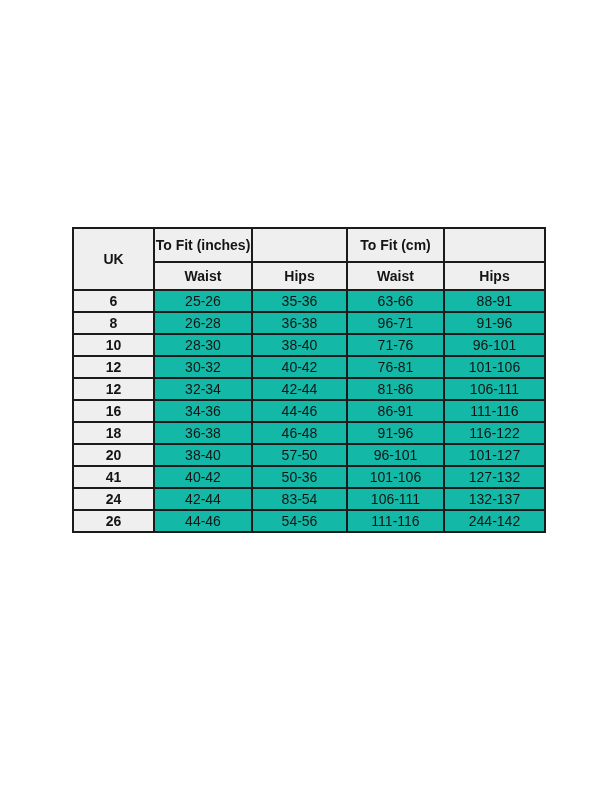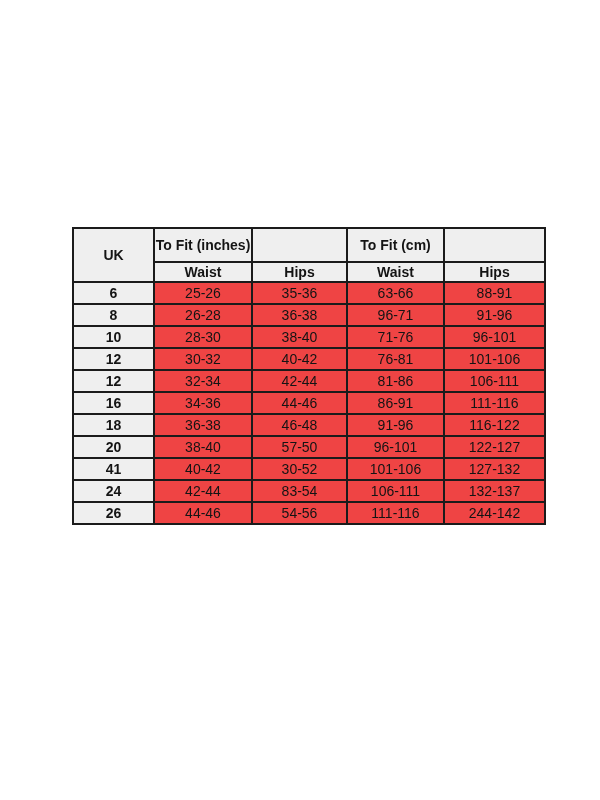--- a/index.html
+++ b/index.html
@@ -31,25 +31,25 @@
     font-size: 14px;
     line-height: 1;
     overflow: hidden;
     white-space: nowrap;
   }
   .size-chart th {
     background: #efefef;
     font-weight: bold;
   }
   .size-chart td {
-    background: #ef4444;
+    background: #14b8a6;
     font-weight: normal;
   }
   .size-chart thead tr.group-row  { height: 34px; }
-  .size-chart thead tr.sub-row    { height: 20px; }
+  .size-chart thead tr.sub-row    { height: 28px; }
   .size-chart tbody tr            { height: 22px; }
   col.c-uk    { width: 81px; }
   col.c-w-in  { width: 98px; }
   col.c-h-in  { width: 95px; }
   col.c-w-cm  { width: 97px; }
   col.c-h-cm  { width: 101px; }
 </style>
 </head>
 <body>
 
@@ -124,26 +124,26 @@
       <td>36-38</td>
       <td>46-48</td>
       <td>91-96</td>
       <td>116-122</td>
     </tr>
     <tr>
       <th>20</th>
       <td>38-40</td>
       <td>57-50</td>
       <td>96-101</td>
-      <td>122-127</td>
+      <td>101-127</td>
     </tr>
     <tr>
       <th>41</th>
       <td>40-42</td>
-      <td>30-52</td>
+      <td>50-36</td>
       <td>101-106</td>
       <td>127-132</td>
     </tr>
     <tr>
       <th>24</th>
       <td>42-44</td>
       <td>83-54</td>
       <td>106-111</td>
       <td>132-137</td>
     </tr>

